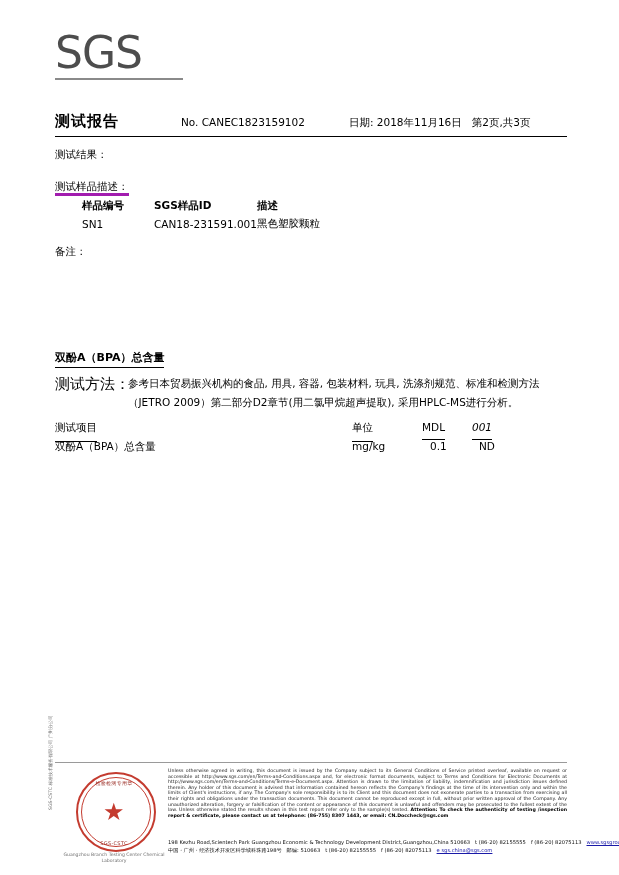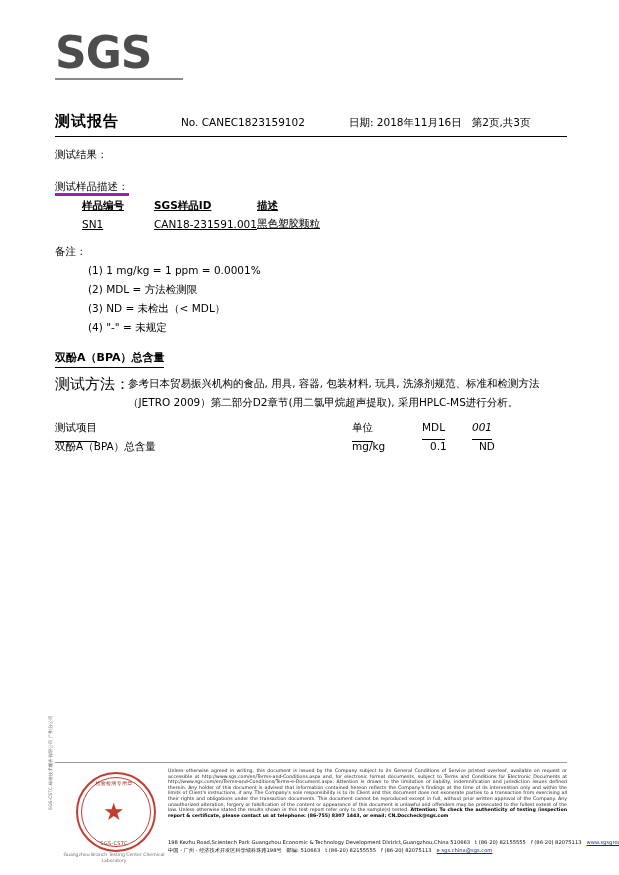--- a/index.html
+++ b/index.html
@@ -25,21 +25,21 @@
   
   .logo-block {
     position: absolute;
     left: 55px;
     top: 30px;
     width: 130px;
   }
   .sgs-logo {
     font-family: "DejaVu Sans", "Liberation Sans", sans-serif;
     font-size: 44px;
-    font-weight: bold;
+    font-weight: normal;
     letter-spacing: -1px;
     color: #4d4d4d;
     line-height: 46px;
   }
   .logo-rule {
     border-bottom: 2px solid #8a8a8a;
     width: 128px;
     margin-top: 2px;
   }
 
@@ -92,21 +92,20 @@
   .lbl-sampledesc { left: 55px; top: 178px; }
   .lbl-sampledesc .u { border-bottom: 3px solid #a21caf; padding-bottom: 1px; }
 
   
   .sample-table {
     position: absolute;
     left: 82px;
     top: 199px;
     font-size: 10.5px;
     border-collapse: collapse;
-    text-decoration: underline;
   }
   .sample-table th {
     font-weight: bold;
     text-align: left;
     padding: 0 0 4px 0;
     font-size: 10.5px;
   }
   .sample-table td {
     padding: 0;
     font-size: 10.5px;
@@ -321,26 +320,20 @@
     <tbody>
       <tr>
         <td>SN1</td>
         <td>CAN18-231591.001</td>
         <td>黑色塑胶颗粒</td>
       </tr>
     </tbody>
   </table>
 
   <div class="blk lbl-notes">备注：</div>
-  <div class="notes-list">
-    <div>(1) 1 mg/kg = 1 ppm = 0.0001%</div>
-    <div>(2) MDL = 方法检测限</div>
-    <div>(3) ND = 未检出（&lt; MDL）</div>
-    <div>(4) "-" = 未规定</div>
-  </div>
 
   <div class="sec-head">双酚A（BPA）总含量</div>
   <div class="method-label">测试方法：</div>
   <div class="method-text">参考日本贸易振兴机构的食品, 用具, 容器, 包装材料, 玩具, 洗涤剂规范、标准和检测方法（JETRO 2009）第二部分D2章节(用二氯甲烷超声提取), 采用HPLC-MS进行分析。</div>
 
   <div class="res-head">
     <span class="res-item-head u">测试项目</span>
     <span class="res-unit-head u">单位</span>
     <span class="res-mdl-head u">MDL</span>
     <span class="res-001-head u">001</span>

